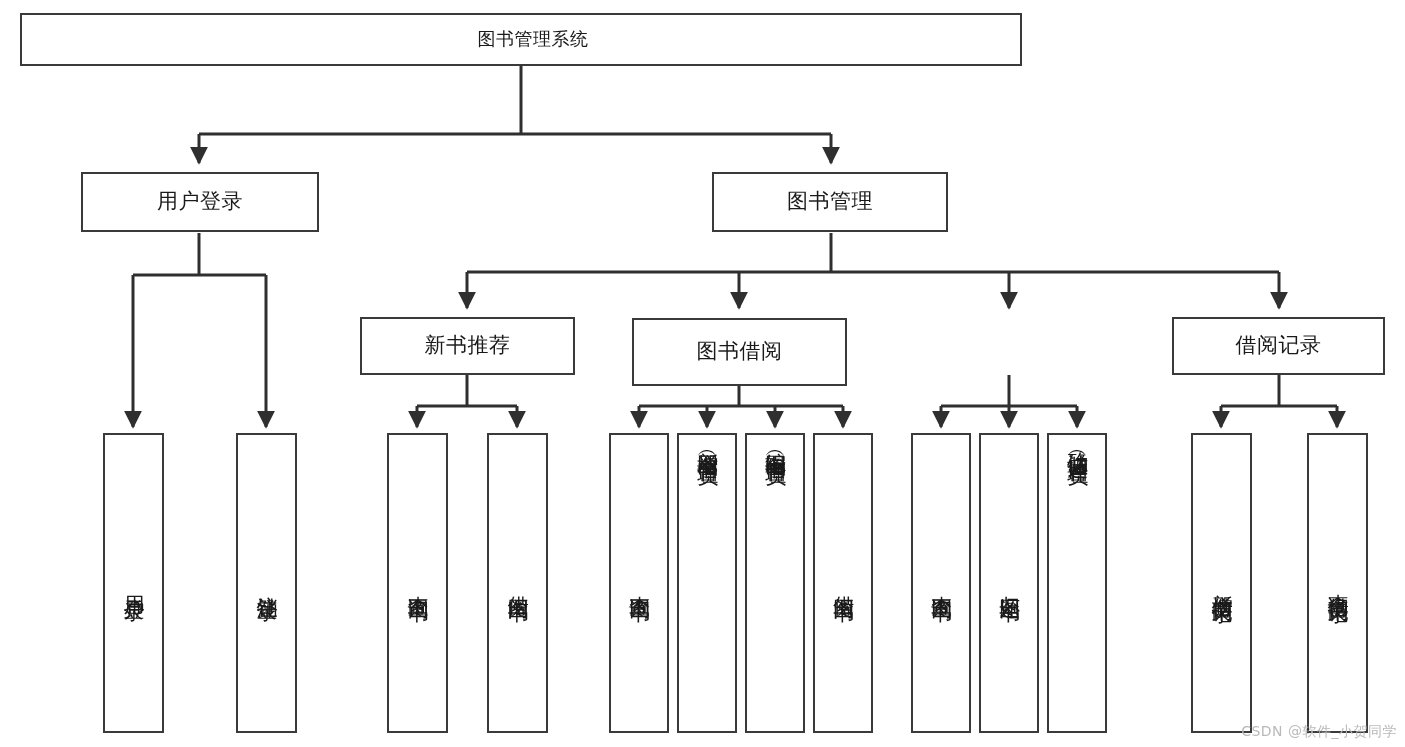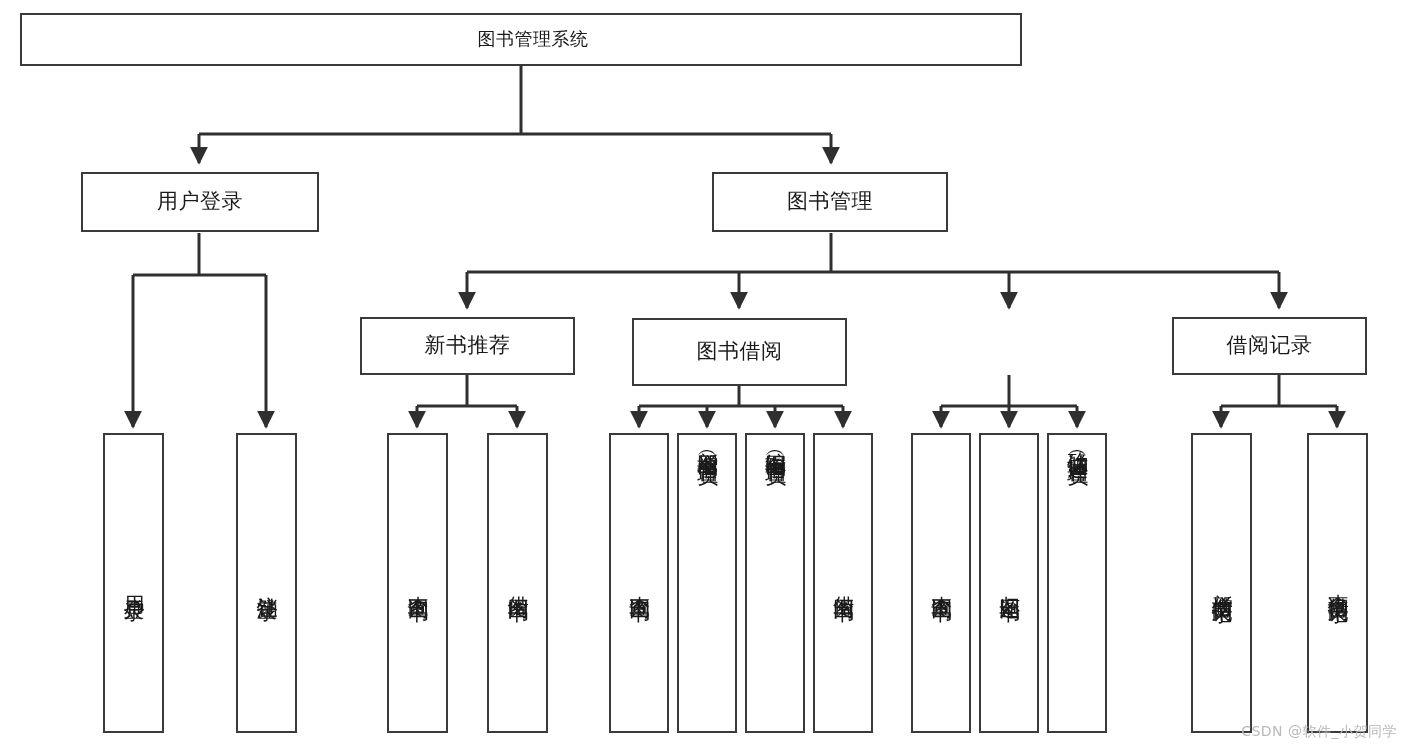--- a/index.html
+++ b/index.html
@@ -147,21 +147,21 @@
   <div class="node horiz" style="left:712px; top:172px; width:236px; height:60px;">
     <span class="label">图书管理</span>
   </div>
 
   <div class="node horiz" style="left:360px; top:317px; width:215px; height:58px;">
     <span class="label">新书推荐</span>
   </div>
   <div class="node horiz" style="left:632px; top:318px; width:215px; height:68px;">
     <span class="label">图书借阅</span>
   </div>
-  <div class="node horiz" style="left:1172px; top:317px; width:195px; height:58px;">
+  <div class="node horiz" style="left:1172px; top:317px; width:213px; height:58px;">
     <span class="label">借阅记录</span>
   </div>
 
   <div class="node vert center" style="left:103px; top:433px; width:61px; height:300px;">
     <span class="label">用户登录</span>
   </div>
   <div class="node vert center" style="left:236px; top:433px; width:61px; height:300px;">
     <span class="label">注销登录</span>
   </div>
 

